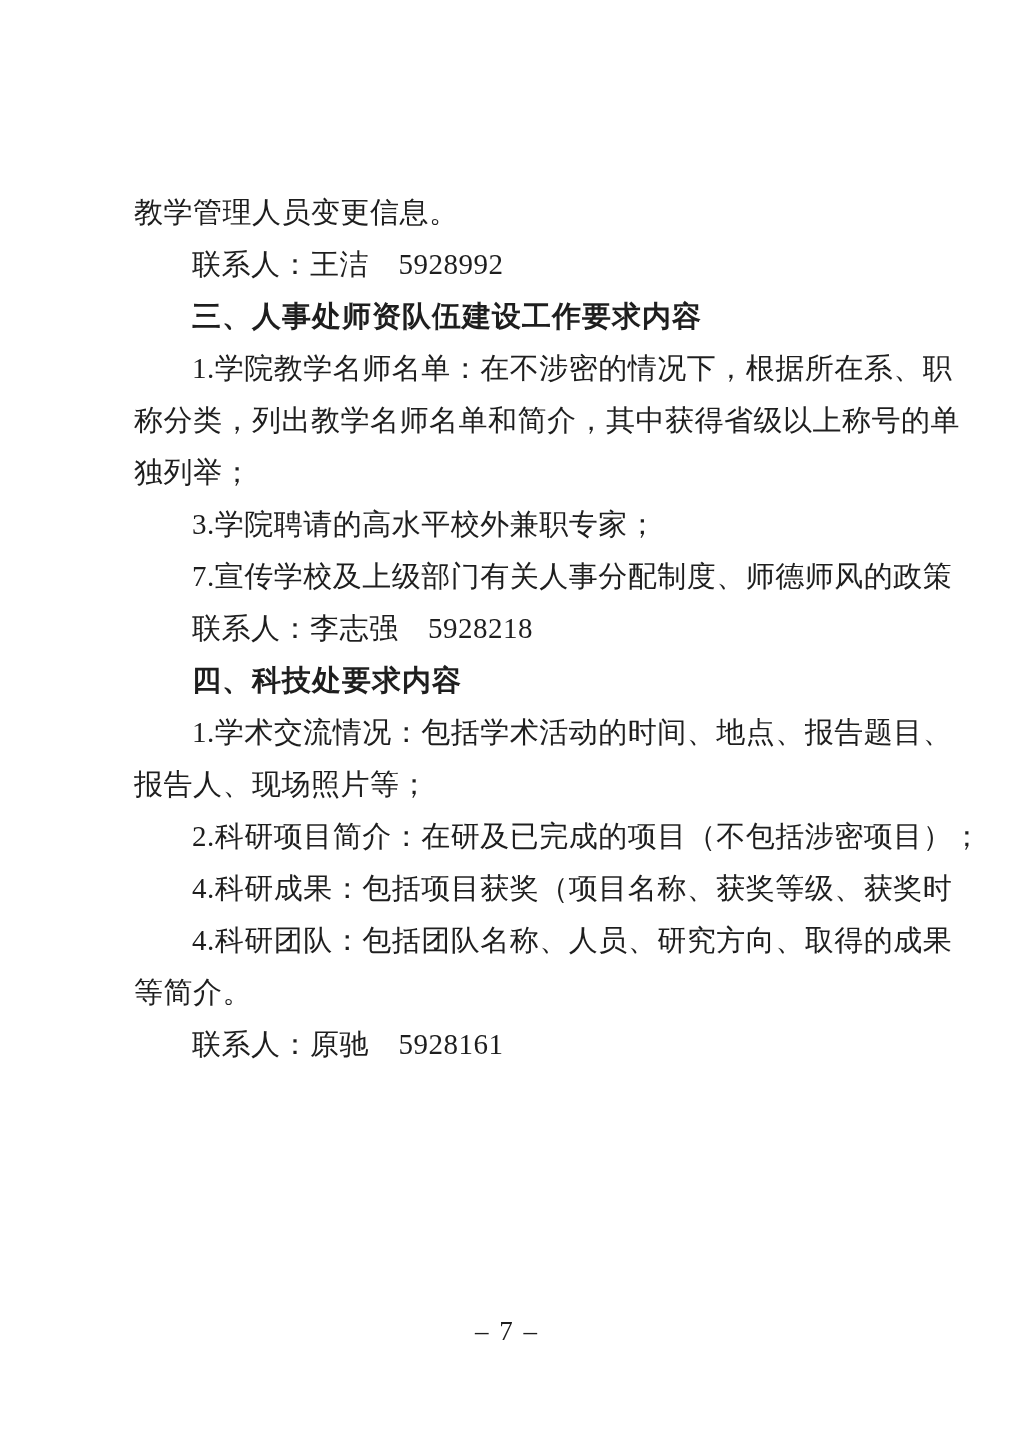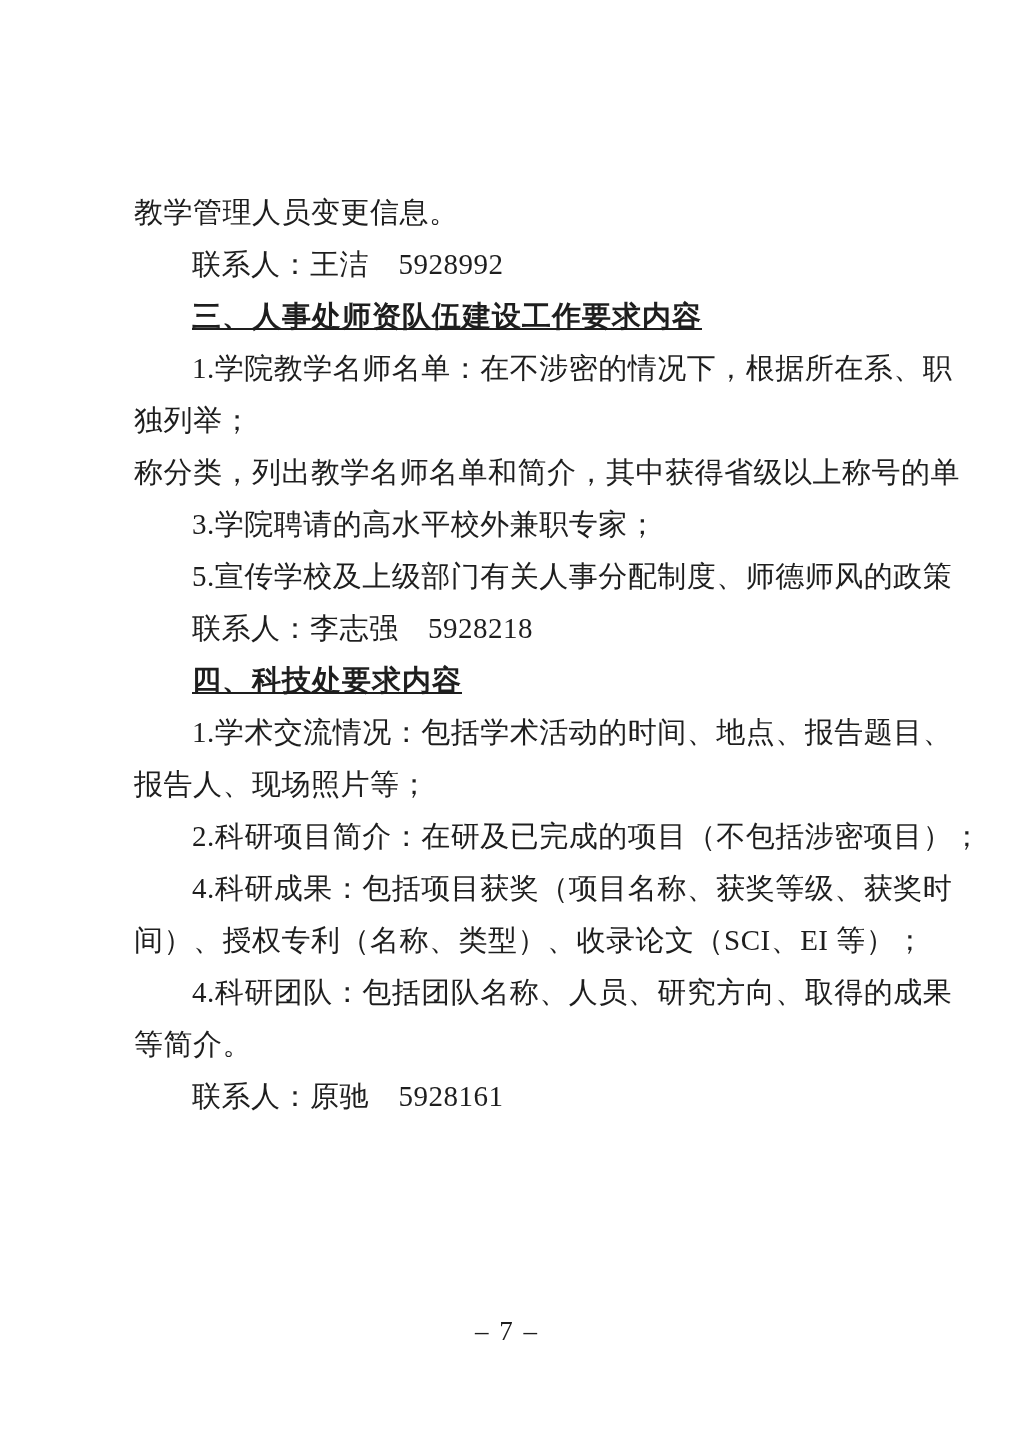--- a/index.html
+++ b/index.html
@@ -29,21 +29,20 @@
     white-space: pre;
     letter-spacing: 0.5px;
   }
   .line.indent {
     padding-left: 58px;
   }
   .line.heading {
     font-family: "Liberation Sans", "DejaVu Sans", sans-serif;
     font-weight: 700;
     letter-spacing: 1px;
-    text-decoration: underline;
   }
   .footer {
     position: absolute;
     top: 1316px;
     left: 118px;
     width: 778px;
     text-align: center;
     font-size: 27px;
     letter-spacing: 2px;
     color: #1e1e1e;
@@ -51,29 +50,28 @@
 </style>
 </head>
 <body>
 
 <div class="page">
   <div class="text-block">
       <div class="line">教学管理人员变更信息。</div>
       <div class="line indent">联系人：王洁　5928992</div>
       <div class="line indent heading">三、人事处师资队伍建设工作要求内容</div>
       <div class="line indent">1.学院教学名师名单：在不涉密的情况下，根据所在系、职</div>
+      <div class="line">称分类，列出教学名师名单和简介，其中获得省级以上称号的单</div>
       <div class="line">独列举；</div>
-      <div class="line">称分类，列出教学名师名单和简介，其中获得省级以上称号的单</div>
       <div class="line indent">3.学院聘请的高水平校外兼职专家；</div>
-      <div class="line indent">5.宣传学校及上级部门有关人事分配制度、师德师风的政策</div>
+      <div class="line indent">7.宣传学校及上级部门有关人事分配制度、师德师风的政策</div>
       <div class="line indent">联系人：李志强　5928218</div>
       <div class="line indent heading">四、科技处要求内容</div>
       <div class="line indent">1.学术交流情况：包括学术活动的时间、地点、报告题目、</div>
       <div class="line">报告人、现场照片等；</div>
       <div class="line indent">2.科研项目简介：在研及已完成的项目（不包括涉密项目）；</div>
       <div class="line indent">4.科研成果：包括项目获奖（项目名称、获奖等级、获奖时</div>
-      <div class="line">间）、授权专利（名称、类型）、收录论文（SCI、EI 等）；</div>
       <div class="line indent">4.科研团队：包括团队名称、人员、研究方向、取得的成果</div>
       <div class="line">等简介。</div>
       <div class="line indent">联系人：原驰　5928161</div>
     </div>
   <div class="footer">– 7 –</div>
 </div>
 
 </body></html>

